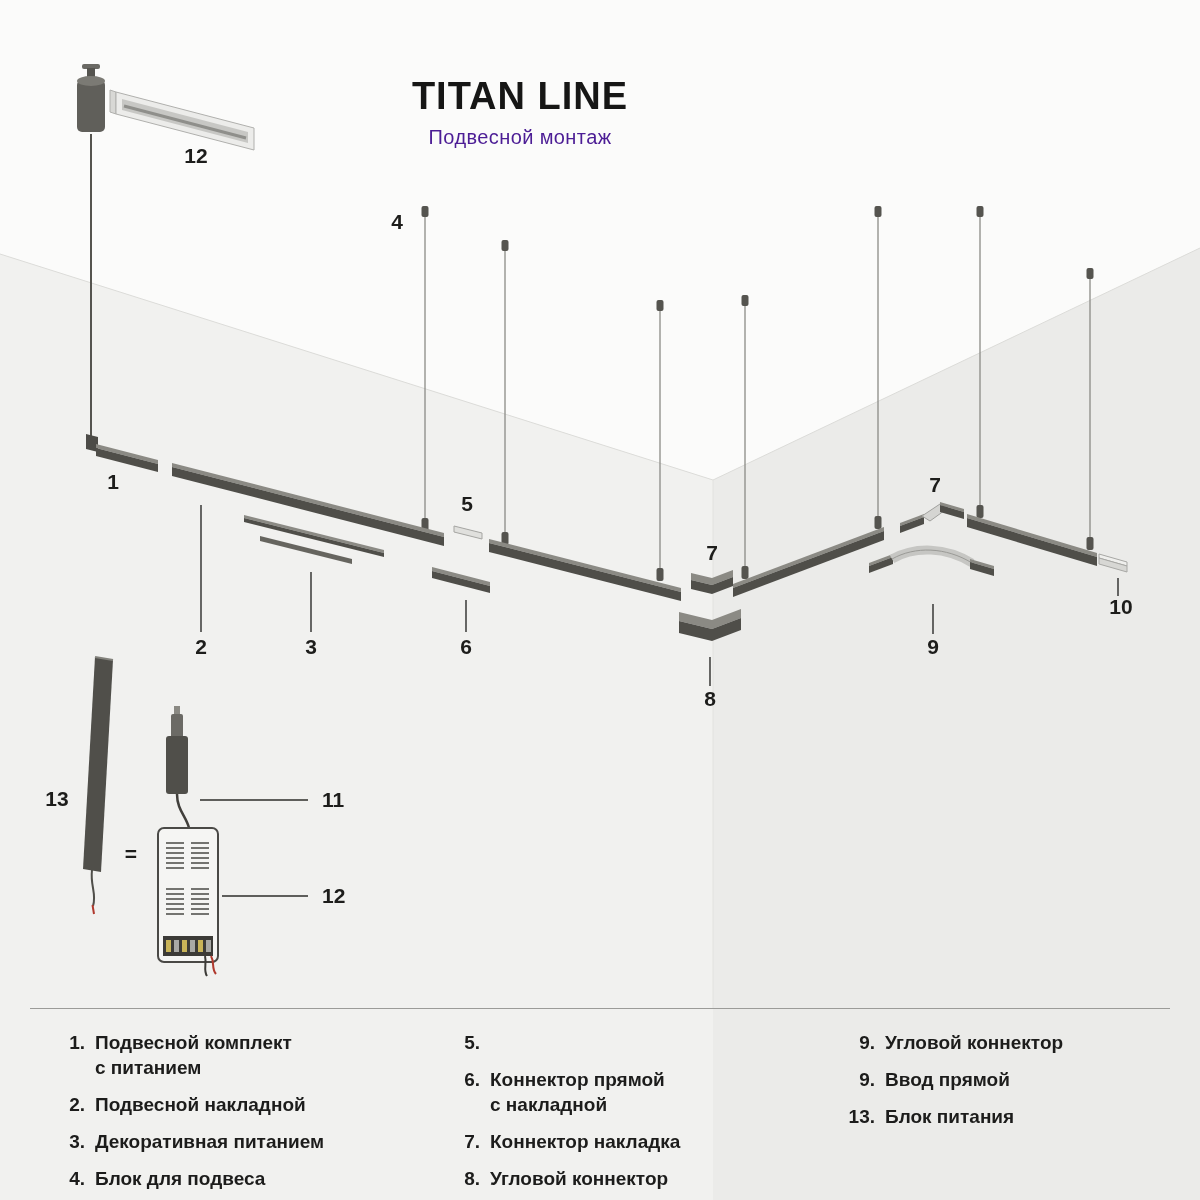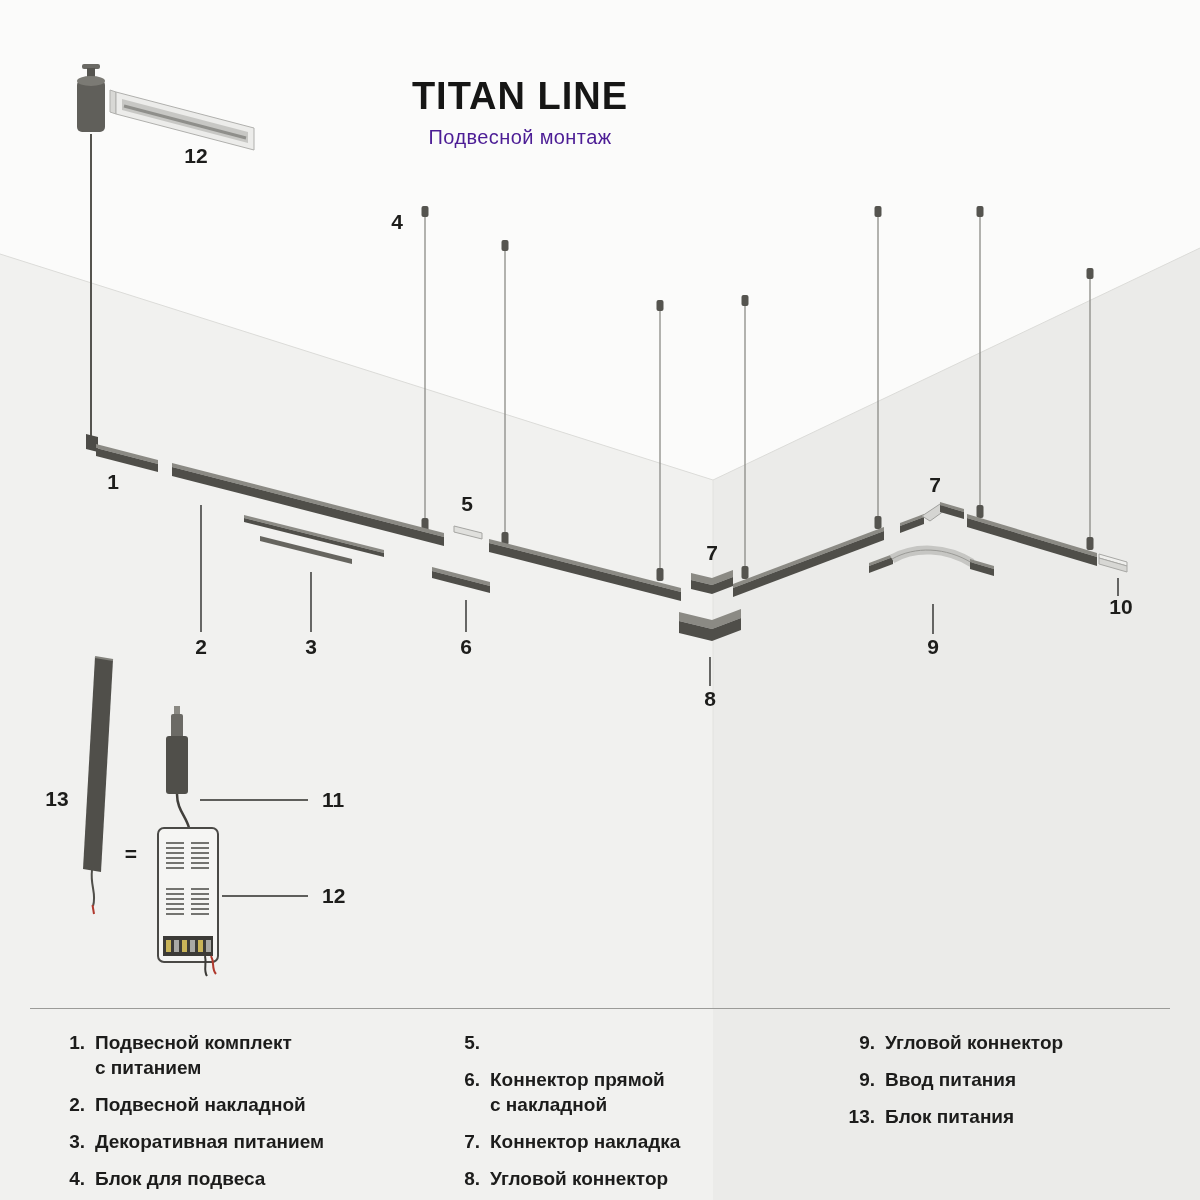--- a/index.html
+++ b/index.html
@@ -273,21 +273,21 @@
       </div>
     </div>
 
     <div class="legend-col col-3">
       <div class="legend-item">
         <span class="num">9.</span>
         <span class="txt">Угловой коннектор</span>
       </div>
       <div class="legend-item">
         <span class="num">9.</span>
-        <span class="txt">Ввод питания</span>
+        <span class="txt">Ввод прямой</span>
       </div>
       <div class="legend-item">
         <span class="num">13.</span>
         <span class="txt">Блок питания</span>
       </div>
     </div>
 
   </div>
 </div>
 

